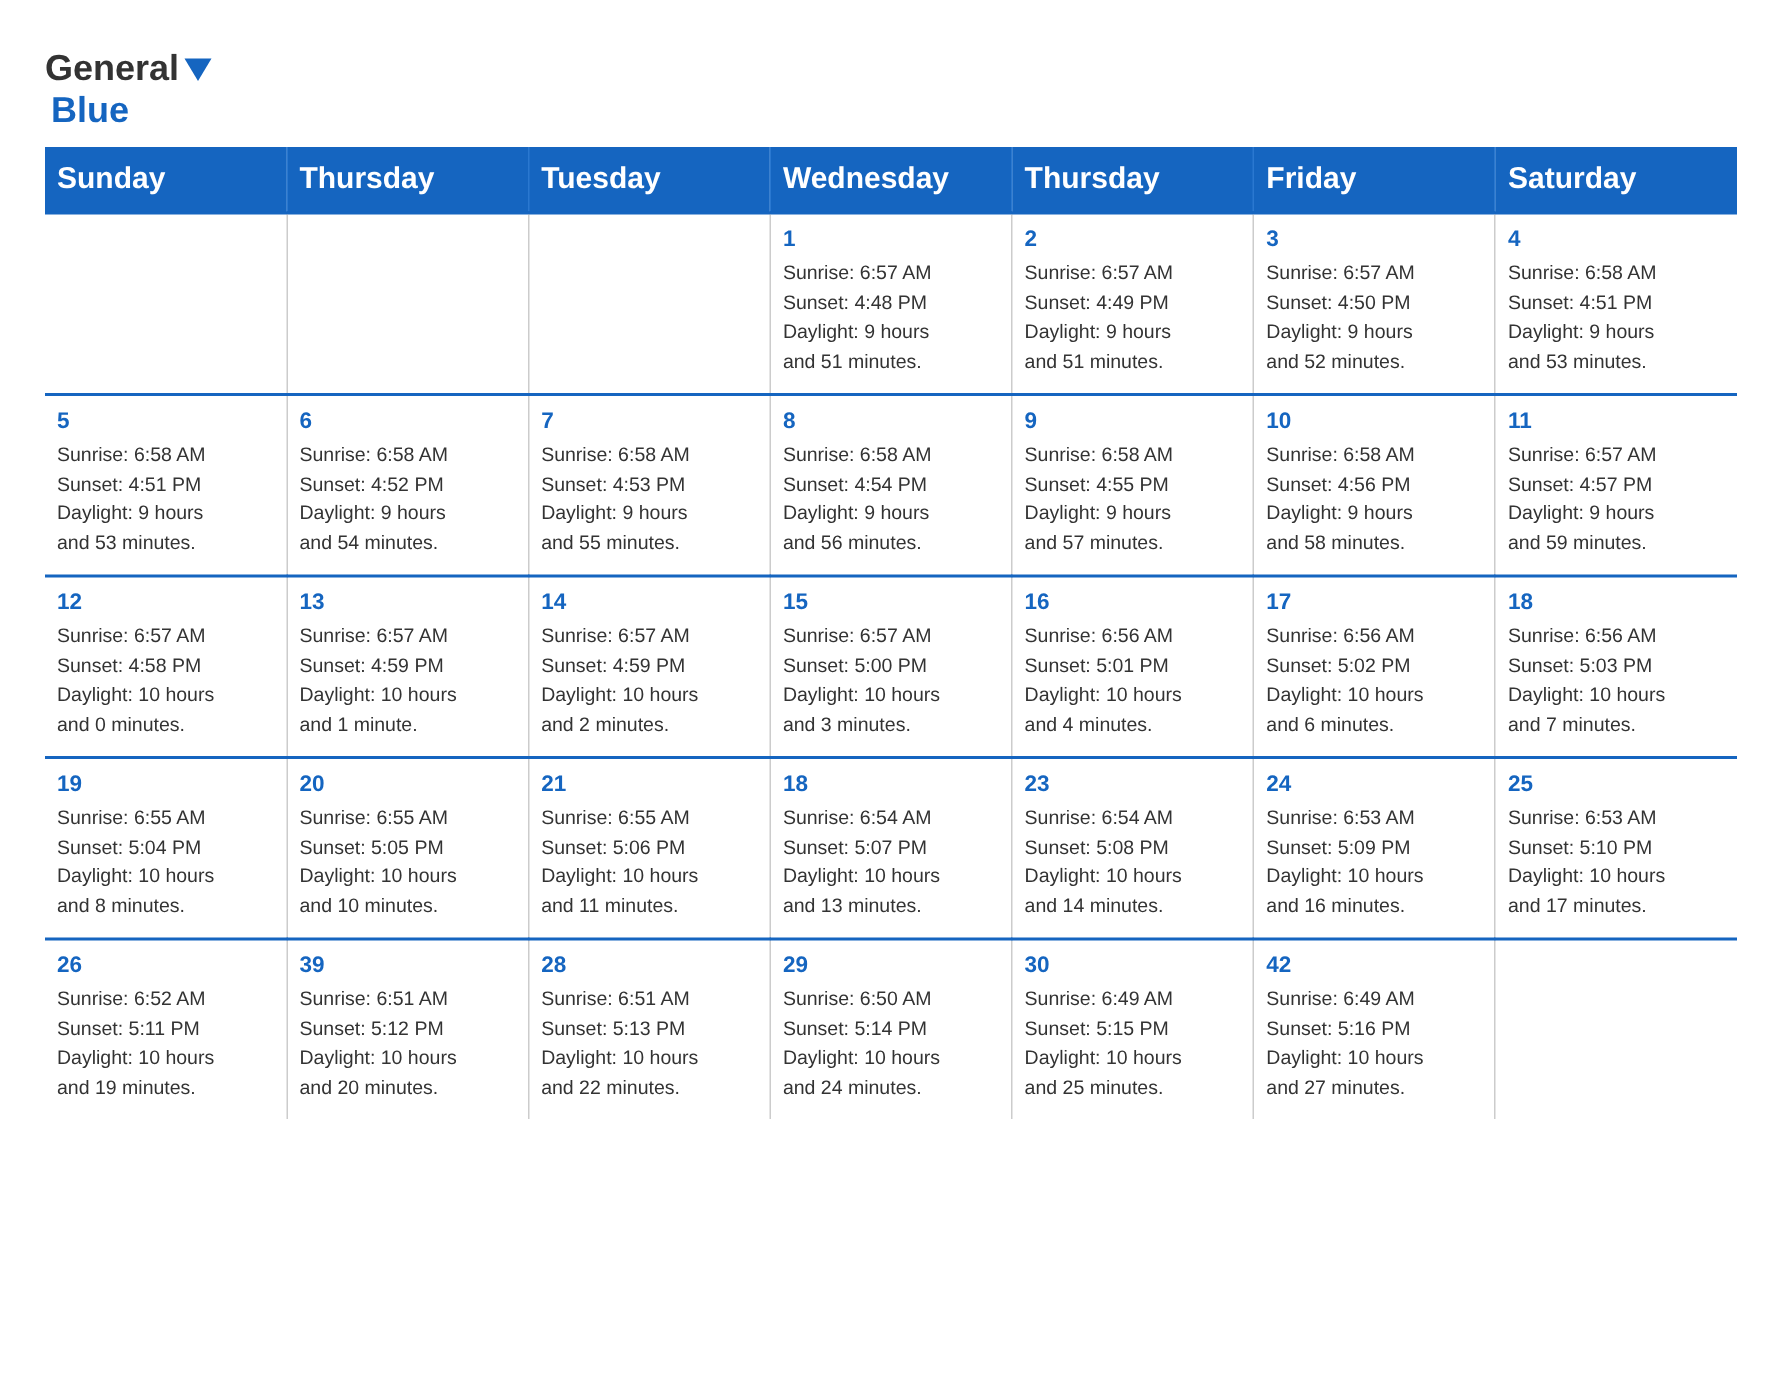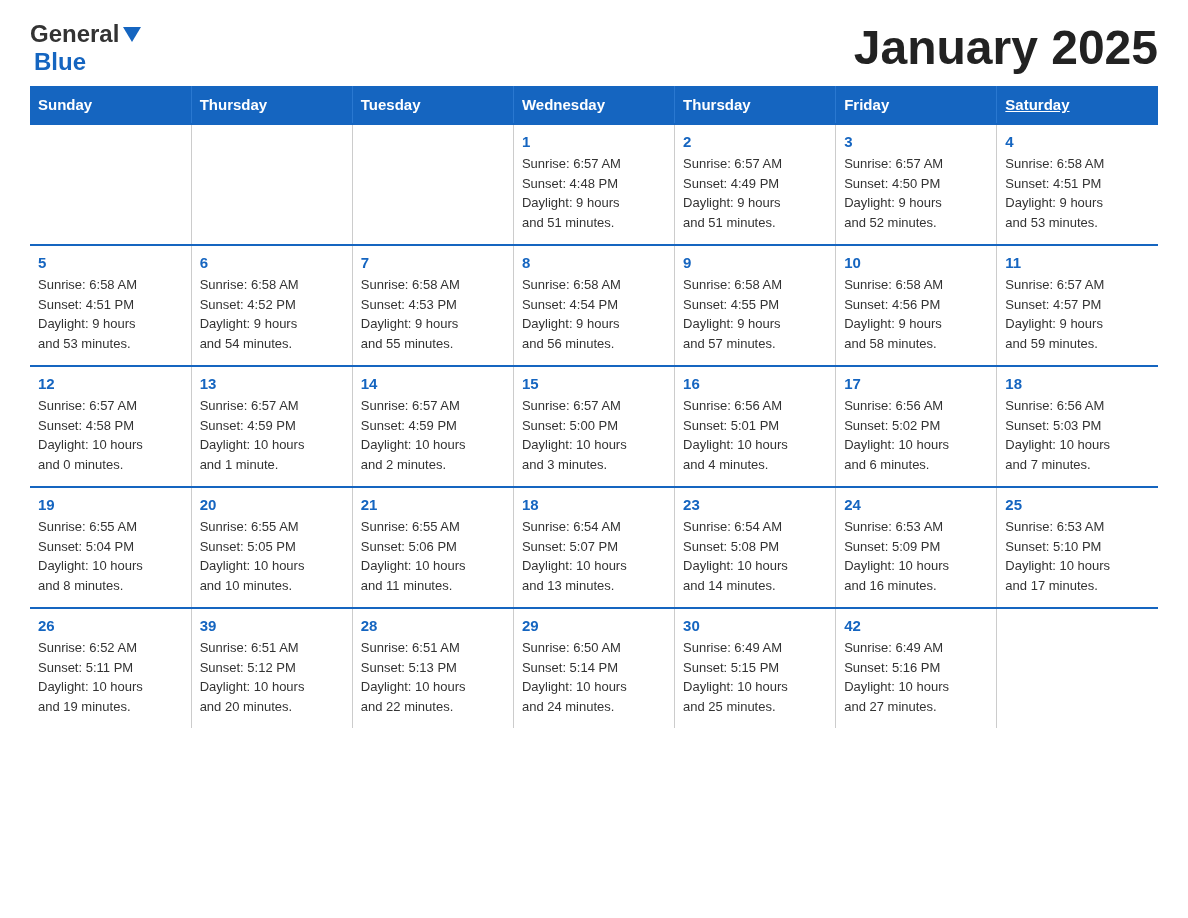--- a/index.html
+++ b/index.html
@@ -32,29 +32,28 @@
     .calendar {
       width: 100%;
       border-collapse: collapse;
       margin-top: 10px;
     }
     .calendar thead tr {
       background-color: #1565c0;
     }
     .calendar thead th {
       color: #fff;
-      font-size: 15px;
+      font-size: 20px;
       font-weight: bold;
       padding: 10px 8px;
       text-align: left;
       border-right: 1px solid #2a78d0;
     }
     .calendar thead th:last-child {
       border-right: none;
-      text-decoration: underline;
     }
     .calendar tbody tr {
       border-top: 2px solid #1565c0;
     }
     .calendar tbody td {
       vertical-align: top;
       padding: 8px 8px 12px 8px;
       border-right: 1px solid #ccc;
       width: 14.28%;
       font-size: 13px;
@@ -77,20 +76,21 @@
       line-height: 1.5;
     }
     .empty-cell {
       background: #fff;
     }
     
     .logo-wrapper {
       display: flex;
       flex-direction: column;
       align-items: flex-start;
+      margin-top: 12px;
     }
     .logo-line1 {
       display: flex;
       align-items: center;
     }
     .logo-line2 {
       display: flex;
       align-items: flex-start;
       margin-left: 0;
     }
@@ -112,21 +112,20 @@
   <div class="logo-wrapper">
     <div class="logo-line1">
       <span style="font-size:24px;font-weight:bold;color:#333;">General</span>
       <span class="triangle"></span>
     </div>
     <div class="logo-line2">
       <span style="font-size:24px;font-weight:bold;color:#1565c0;margin-left:4px;">Blue</span>
     </div>
   </div>
   <div class="title-block">
-    <div class="page-title">January 2025</div>
   </div>
 </div>
 
 <table class="calendar">
   <thead>
     <tr>
     <th>Sunday</th>
         <th>Thursday</th>
         <th>Tuesday</th>
         <th>Wednesday</th>

